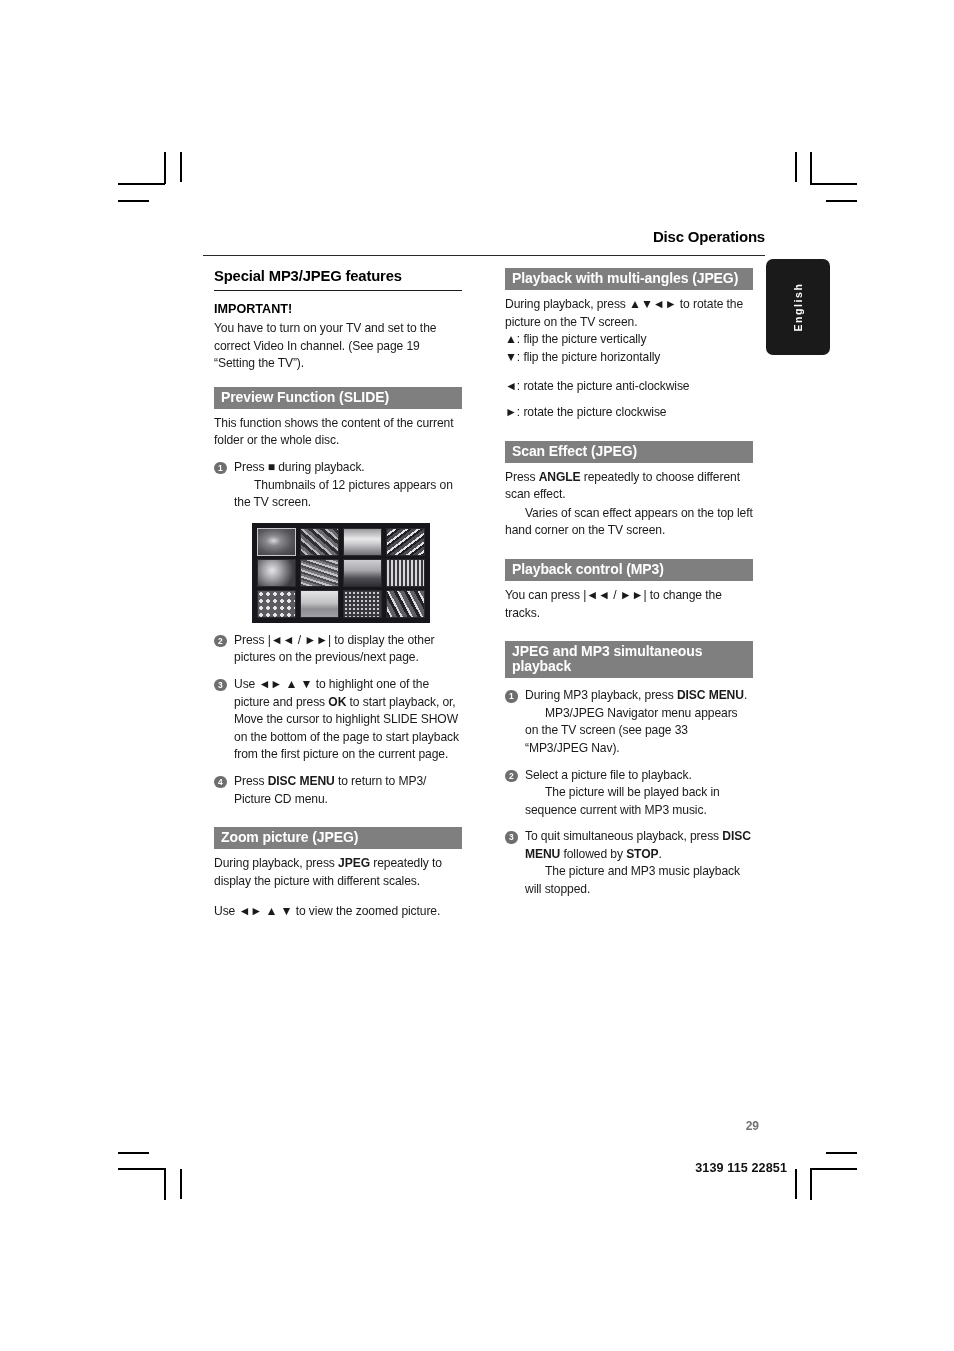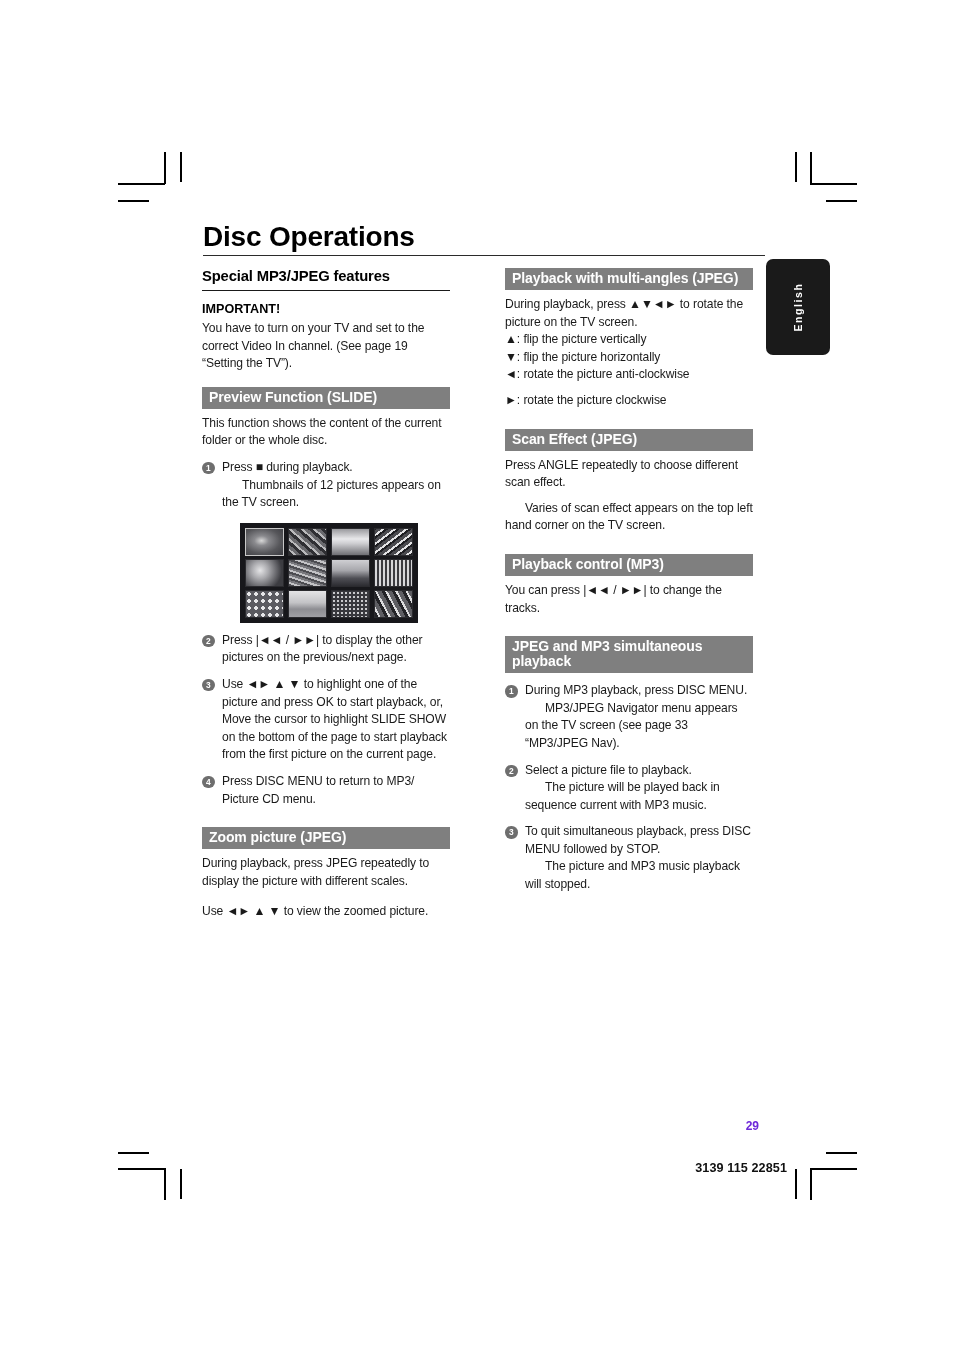--- a/index.html
+++ b/index.html
@@ -47,22 +47,22 @@
   .cm-br .h { left: 15px; top: 16px; width: 47px; height: 1.6px; }
   .cm-br .v { left: 15px; top: 16px; width: 1.6px; height: 32px; }
   .cm-br .v2{ left: 0;   top: 17px; width: 1.6px; height: 30px; }
 
   
   .page-head {
     position: absolute;
     left: 203px; top: 224px; width: 562px;
   }
   .page-head .title {
-    text-align: left;
-    font-size: 28px;
+    text-align: right;
+    font-size: 15px;
     font-weight: bold;
     letter-spacing: -0.2px;
     color: #000;
     line-height: 26px;
   }
   .page-head .rule {
     margin-top: 5px;
     border-top: 1.6px solid #2b2b2b;
     width: 100%;
   }
@@ -81,21 +81,21 @@
     transform: translate(-50%,-50%) rotate(-90deg);
     color: #fff;
     font-size: 10.5px;
     font-weight: bold;
     letter-spacing: 1.6px;
     white-space: nowrap;
   }
 
   
   .col { position: absolute; width: 248px; }
-  .col-left  { left: 202px; top: 268px; }
+  .col-left  { left: 214px; top: 268px; }
   .col-right { left: 505px; top: 268px; }
 
   
   .maintitle {
     font-size: 14.8px;
     font-weight: bold;
     color: #000;
     border-bottom: 1.4px solid #1a1a1a;
     padding-bottom: 6px;
     margin-bottom: 11px;
@@ -123,21 +123,21 @@
   p.body {
     font-size: 12.1px;
     line-height: 17.6px;
     margin: 6px 0 0 0;
     letter-spacing: -0.1px;
   }
   p.body.tight { margin-top: 4px; }
   .gap-m { height: 14px; }
   .gap-l { height: 19px; }
 
-  b { font-weight: normal; }
+  b { font-weight: bold; }
   .ind { display: block; text-indent: 20px; }
 
   
   .step {
     position: relative;
     padding-left: 20px;
     font-size: 12.1px;
     line-height: 17.6px;
     margin-top: 9px;
     letter-spacing: -0.1px;
@@ -205,21 +205,21 @@
   .th12{ background:
       repeating-linear-gradient(62deg, #232327 0 3px, #dcdcde 3px 5px, #5e5e63 5px 9px),
       #3d3d42; }
 
   
   .pagenum {
     position: absolute;
     right: 195px; top: 1119px;
     font-size: 12px;
     font-weight: bold;
-    color: #6d28d9;
+    color: #737373;
   }
   .doccode {
     position: absolute;
     right: 167px; top: 1161px;
     font-size: 12.6px;
     font-weight: bold;
     color: #111;
     letter-spacing: 0.1px;
   }
 </style>
@@ -316,28 +316,28 @@
   <p class="body">During playback, press <b>JPEG</b> repeatedly to display the picture with different scales.</p>
   <p class="body" style="margin-top:13px">Use ◄► ▲ ▼ to view the zoomed picture.</p>
 </div>
 
 <div class="col col-right">
 
   <div class="bar">Playback with multi-angles (JPEG)</div>
   <p class="body">During playback, press ▲▼◄► to rotate the picture on the TV screen.</p>
   <p class="body" style="margin-top:0">▲: flip the picture vertically</p>
   <p class="body" style="margin-top:0">▼: flip the picture horizontally</p>
-  <p class="body" style="margin-top:0">◄: rotate the picture anti-clockwise</p>
+  <p class="body" style="margin-top:12px">◄: rotate the picture anti-clockwise</p>
   <p class="body" style="margin-top:8px">►: rotate the picture clockwise</p>
 
   <div class="gap-l"></div>
 
   <div class="bar">Scan Effect (JPEG)</div>
   <p class="body">Press <b>ANGLE</b> repeatedly to choose different scan effect.</p>
-  <p class="body" style="margin-top:8px">
+  <p class="body" style="margin-top:1px">
       <span class="ind">Varies of scan effect appears on the top left hand corner on the TV screen.</span>
     </p>
 
   <div class="gap-l"></div>
 
   <div class="bar">Playback control (MP3)</div>
   <p class="body">You can press |◄◄ / ►►| to change the tracks.</p>
 
   <div class="gap-l"></div>
 

